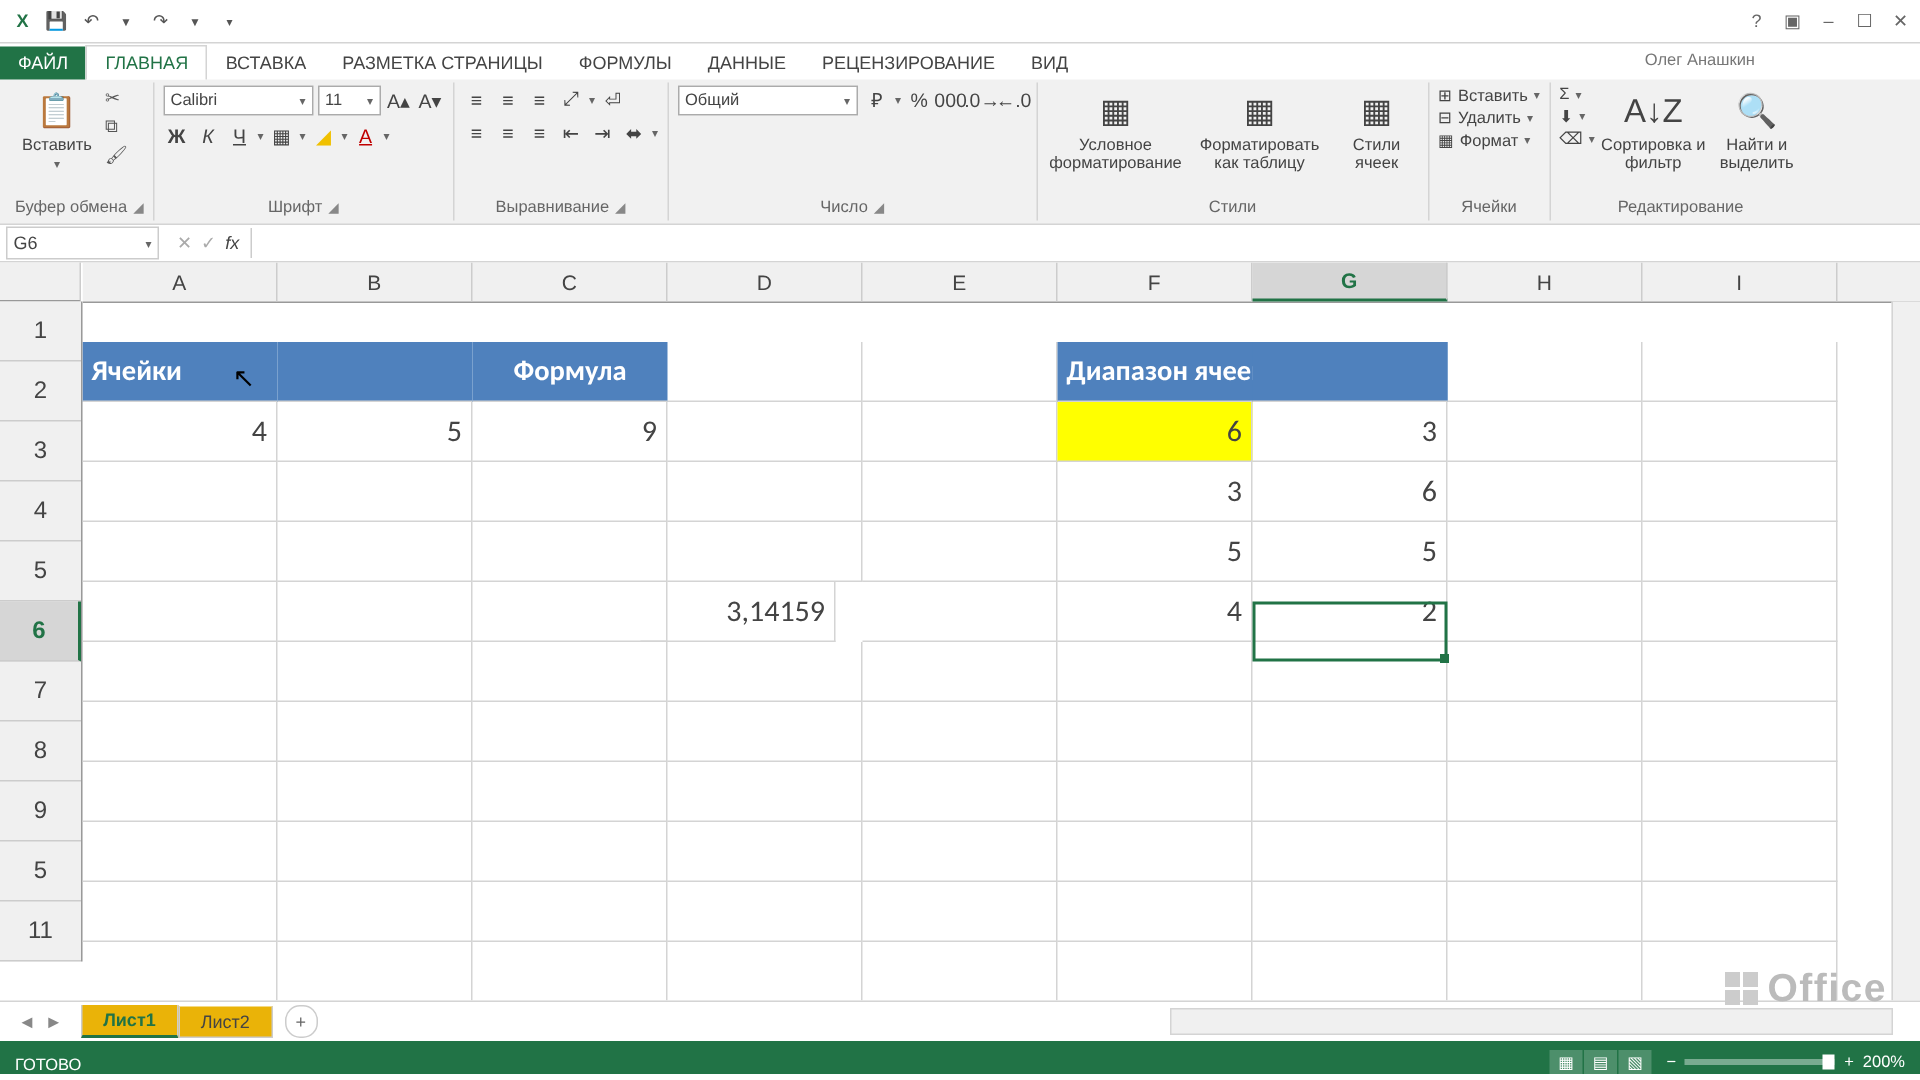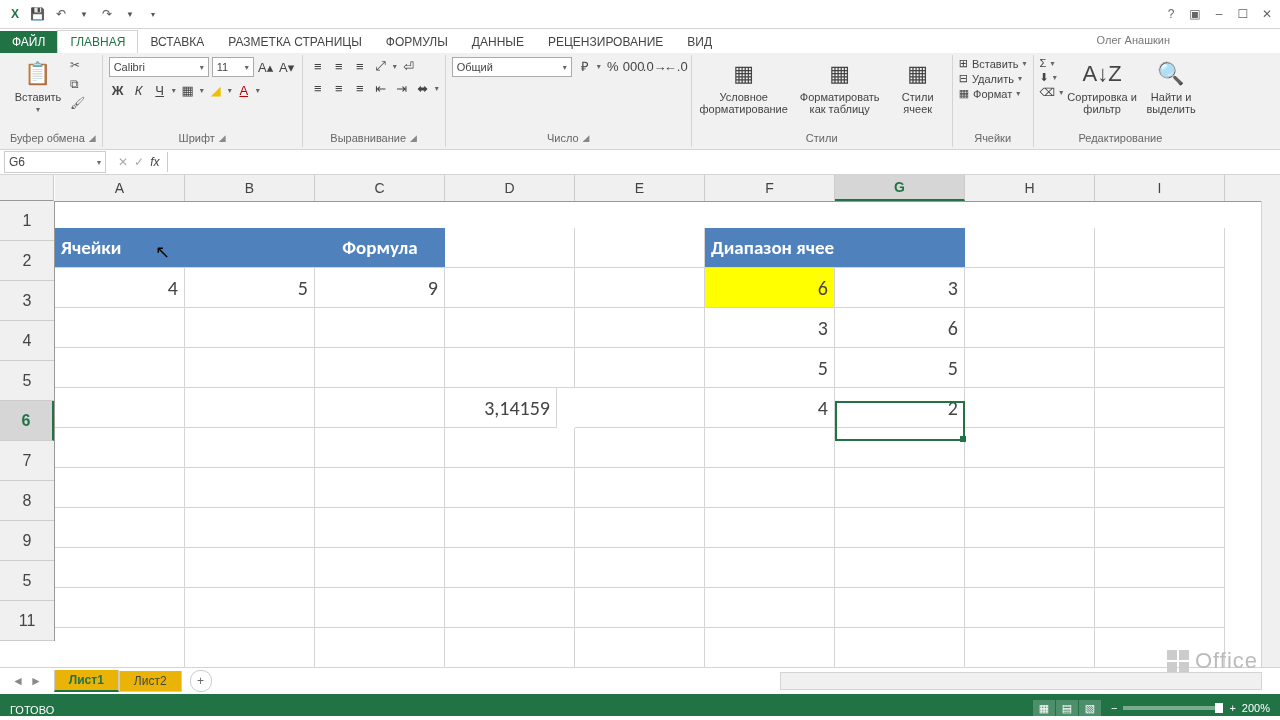--- a/index.html
+++ b/index.html
@@ -58,21 +58,21 @@
 .sheet-add{width:20px;height:20px;border:1px solid #ccc;border-radius:10px;display:flex;align-items:center;justify-content:center;margin-left:8px;color:#666}
 .hscroll{position:absolute;right:18px;left:780px;height:16px;bottom:4px;background:#f0f0f0;border:1px solid #d4d4d4}
 .statusbar{height:22px;background:#217346;color:#fff;display:flex;align-items:flex-end;justify-content:space-between;padding:0 10px;font-size:11px}
 .status-right{display:flex;align-items:center;gap:10px}
 .view-btns{display:flex;gap:1px}
 .view-btns span{width:22px;height:16px;background:rgba(255,255,255,.2);display:flex;align-items:center;justify-content:center}
 .zoom{display:flex;align-items:center;gap:6px}
 .zoom-track{width:100px;height:4px;background:rgba(255,255,255,.4);position:relative}
 .zoom-thumb{position:absolute;right:0;top:-3px;width:8px;height:10px;background:#fff}
 .cursor{position:absolute;font-size:18px;color:#000;pointer-events:none}
-.office-wm{position:absolute;right:22px;bottom:46px;color:#bbb;font-size:22px;font-weight:400;letter-spacing:1px;display:flex;align-items:center;gap:6px;pointer-events:none}
+.office-wm{position:absolute;right:22px;bottom:46px;color:#bbb;font-size:26px;font-weight:700;letter-spacing:1px;display:flex;align-items:center;gap:6px;pointer-events:none}
 .office-wm .sq{width:22px;height:22px;display:grid;grid-template:1fr 1fr/1fr 1fr;gap:2px}
 .office-wm .sq i{background:#ccc}
 .caret{font-size:8px;color:#666}
 </style>
 </head>
 <body>
 
 <div class="titlebar">
   <div class="qat">
     <span class="ico" style="color:#217346;font-weight:bold">X</span>

